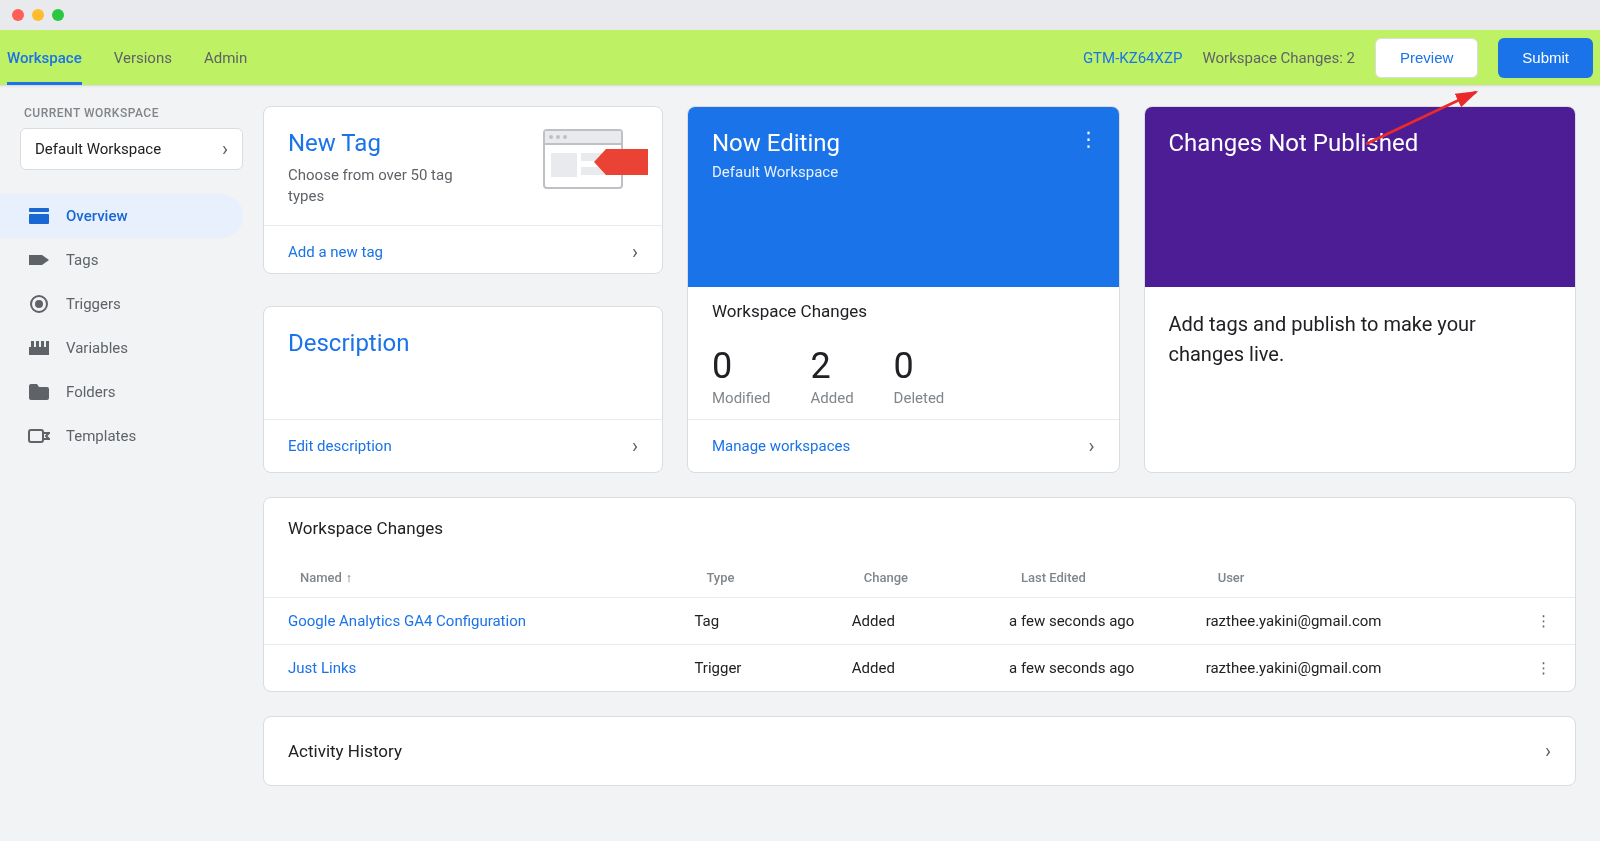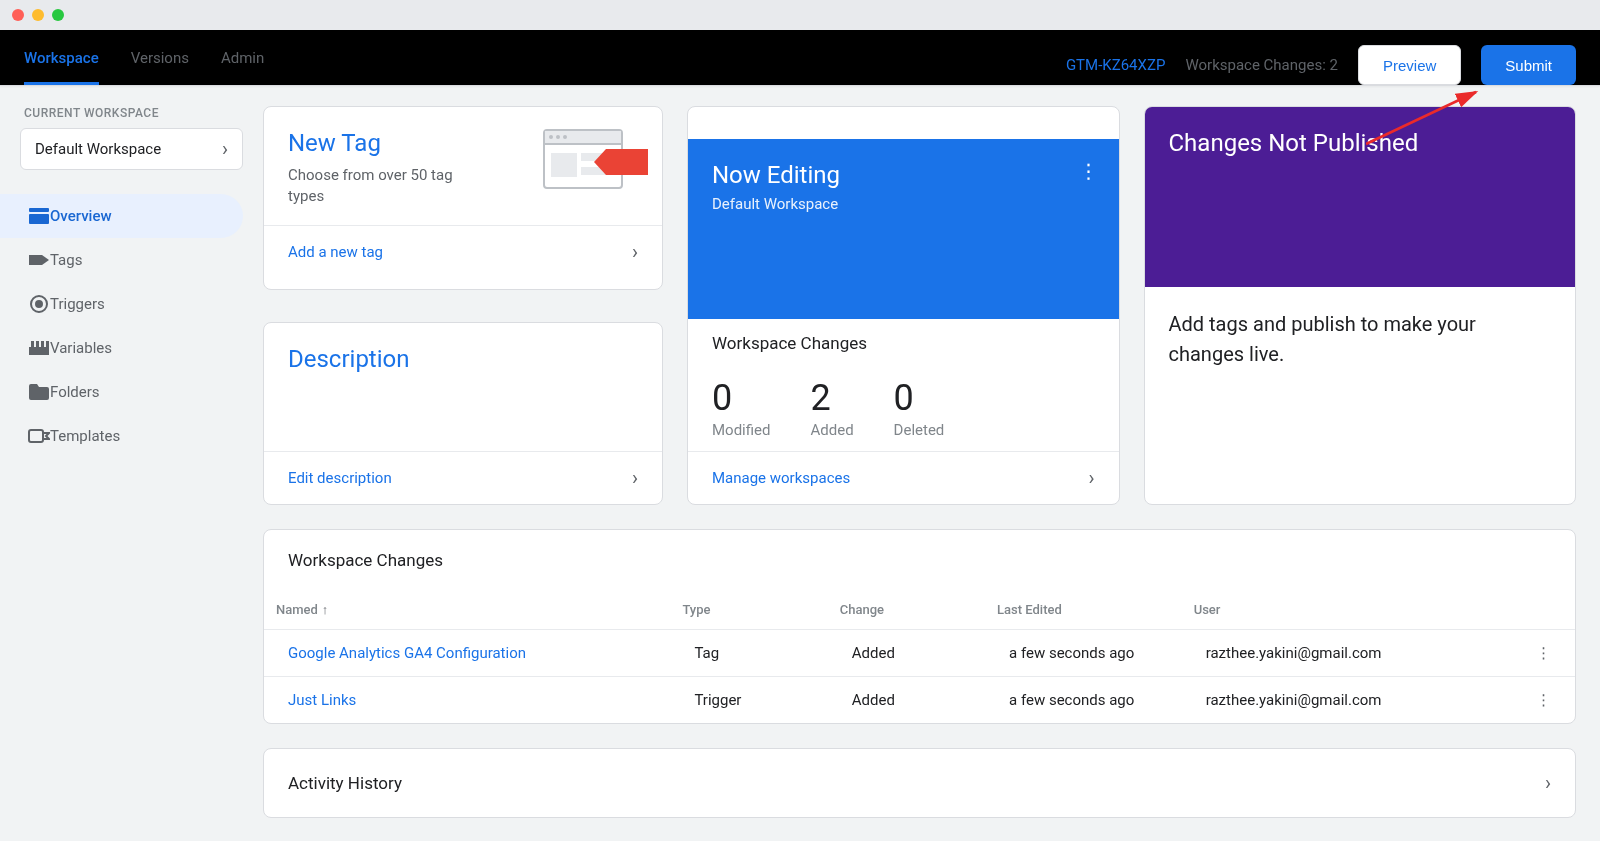--- a/index.html
+++ b/index.html
@@ -2,66 +2,66 @@
 <html><head>
 <meta charset="utf-8">
 <style>
 * { box-sizing: border-box; margin: 0; padding: 0; }
 body { font-family: Roboto, "Helvetica Neue", Arial, sans-serif; background: #f1f3f4; width: 1600px; height: 841px; overflow: hidden; color: #202124; }
 .titlebar { height: 30px; background: #e8eaed; display: flex; align-items: center; padding-left: 12px; gap: 8px; }
 .tl-dot { width: 12px; height: 12px; border-radius: 50%; }
 .dot-red { background: #ff5f57; }
 .dot-yellow { background: #febc2e; }
 .dot-green { background: #28c840; }
-.topnav { height: 56px; background: #000000; display: flex; align-items: flex-end; padding: 0 24px; border-bottom: 1px solid #dadce0; box-shadow: 0 1px 2px rgba(0,0,0,0.05); position: relative; }
+.topnav { height: 56px; background: #bef264; display: flex; align-items: center; padding: 0 7px; border-bottom: 1px solid #dadce0; box-shadow: 0 1px 2px rgba(0,0,0,0.05); position: relative; }
 .tabs { display: flex; gap: 32px; }
 .tab { font-size: 15px; color: #5f6368; cursor: pointer; padding: 18px 0; position: relative; }
 .tab.active { color: #1a73e8; font-weight: 500; }
 .tab.active::after { content: ""; position: absolute; left: 0; right: 0; bottom: 0; height: 3px; background: #1a73e8; }
 .topnav-right { margin-left: auto; display: flex; align-items: center; gap: 20px; }
 .container-id { color: #1a73e8; font-size: 15px; cursor: pointer; }
 .changes-text { color: #5f6368; font-size: 15px; }
 .btn { height: 40px; padding: 0 24px; border-radius: 6px; font-size: 15px; cursor: pointer; font-weight: 500; display: inline-flex; align-items: center; }
 .btn-outline { border: 1px solid #dadce0; color: #1a73e8; background: #fff; }
 .btn-primary { background: #1a73e8; color: #fff; border: none; }
 .main { display: flex; }
 .sidebar { width: 255px; padding: 20px 12px 20px 20px; }
 .current-ws-label { font-size: 12px; color: #80868b; letter-spacing: 0.5px; font-weight: 500; margin-bottom: 8px; padding-left: 4px; }
 .ws-selector { background: #fff; border: 1px solid #dadce0; border-radius: 6px; height: 42px; display: flex; align-items: center; justify-content: space-between; padding: 0 14px; cursor: pointer; font-size: 15px; margin-bottom: 24px; }
 .nav-list { list-style: none; }
-.nav-item { display: flex; align-items: center; padding: 10px 9px; border-radius: 0 22px 22px 0; cursor: pointer; color: #5f6368; font-size: 15px; margin-left: -20px; padding-left: 28px; height: 44px; }
+.nav-item { display: flex; align-items: center; gap: 16px; padding: 10px 9px; border-radius: 0 22px 22px 0; cursor: pointer; color: #5f6368; font-size: 15px; margin-left: -20px; padding-left: 28px; height: 44px; }
 .nav-item.active { background: #e8f0fe; color: #1967d2; font-weight: 500; }
 .nav-icon { width: 22px; height: 22px; display: inline-flex; align-items: center; justify-content: center; flex-shrink: 0; }
 .content { flex: 1; padding: 20px 24px 20px 8px; }
 .cards-row { display: flex; gap: 24px; margin-bottom: 24px; }
 .card { background: #fff; border-radius: 8px; border: 1px solid #dadce0; overflow: hidden; flex: 1; display: flex; flex-direction: column; }
 .card-col { display: flex; flex-direction: column; gap: 32px; flex: 1; }
 .card-newtag { padding: 22px 24px 18px 24px; display: flex; justify-content: space-between; }
 .card-newtag-title { color: #1a73e8; font-size: 24px; font-weight: 400; margin-bottom: 8px; }
 .card-newtag-sub { color: #5f6368; font-size: 15px; max-width: 190px; line-height: 1.4; }
 .card-footer { border-top: 1px solid #e8eaed; padding: 14px 24px; display: flex; justify-content: space-between; align-items: center; cursor: pointer; }
 .card-footer-text { color: #1a73e8; font-size: 15px; }
 .card-desc { padding: 22px 24px; flex: 1; }
 .card-desc-title { color: #1a73e8; font-size: 24px; font-weight: 400; }
-.card-editing-header { background: #1a73e8; color: #fff; padding: 22px 24px; flex: 1; position: relative; min-height: 180px; margin-top: 32px; }
+.card-editing-header { background: #1a73e8; color: #fff; padding: 22px 24px; flex: 1; position: relative; min-height: 180px; }
 .card-editing-title { font-size: 24px; font-weight: 400; margin-bottom: 6px; }
 .card-editing-sub { font-size: 15px; opacity: 0.9; }
 .ce-more { position: absolute; top: 20px; right: 20px; color: #fff; font-size: 20px; cursor: pointer; }
 .stats-row { display: flex; padding: 18px 24px 12px 24px; gap: 40px; }
 .stats-title { font-size: 17px; margin-bottom: 6px; padding: 14px 24px 0 24px; }
 .stat-num { font-size: 36px; color: #202124; font-weight: 400; }
 .stat-label { color: #80868b; font-size: 15px; margin-top: 2px; }
 .card-pub-header { background: #4c1d95; color: #fff; padding: 22px 24px; min-height: 180px; }
 .card-pub-title { font-size: 24px; font-weight: 400; }
 .card-pub-body { padding: 22px 24px; flex: 1; }
 .card-pub-text { font-size: 20px; color: #202124; line-height: 1.5; }
 .ws-changes { background: #fff; border-radius: 8px; border: 1px solid #dadce0; margin-bottom: 24px; }
 .ws-changes-title { padding: 20px 24px; font-size: 17px; }
 .tbl { width: 100%; border-collapse: collapse; }
-.tbl th { text-align: left; font-size: 13px; color: #80868b; font-weight: 500; padding: 12px 12px; border-bottom: 1px solid #e8eaed; }
+.tbl th { text-align: left; font-size: 13px; color: #80868b; font-weight: 500; padding: 12px 36px; border-bottom: 1px solid #e8eaed; }
 .tbl td { padding: 14px 24px; font-size: 15px; border-bottom: 1px solid #e8eaed; }
 .tbl tr:last-child td { border-bottom: none; }
 .tbl-link { color: #1a73e8; cursor: pointer; }
 .row-more { color: #5f6368; cursor: pointer; text-align: right; font-size: 18px; }
 .activity { background: #fff; border-radius: 8px; border: 1px solid #dadce0; padding: 22px 24px; display: flex; justify-content: space-between; align-items: center; cursor: pointer; }
 .activity-title { font-size: 17px; }
 .chevron { color: #5f6368; font-size: 20px; }
 .sort-arrow { color: #5f6368; margin-left: 4px; }
 .arrow-svg { position: absolute; top: 54px; right: 104px; pointer-events: none; }
 .tag-illustration { width: 95px; height: 70px; position: relative; }

